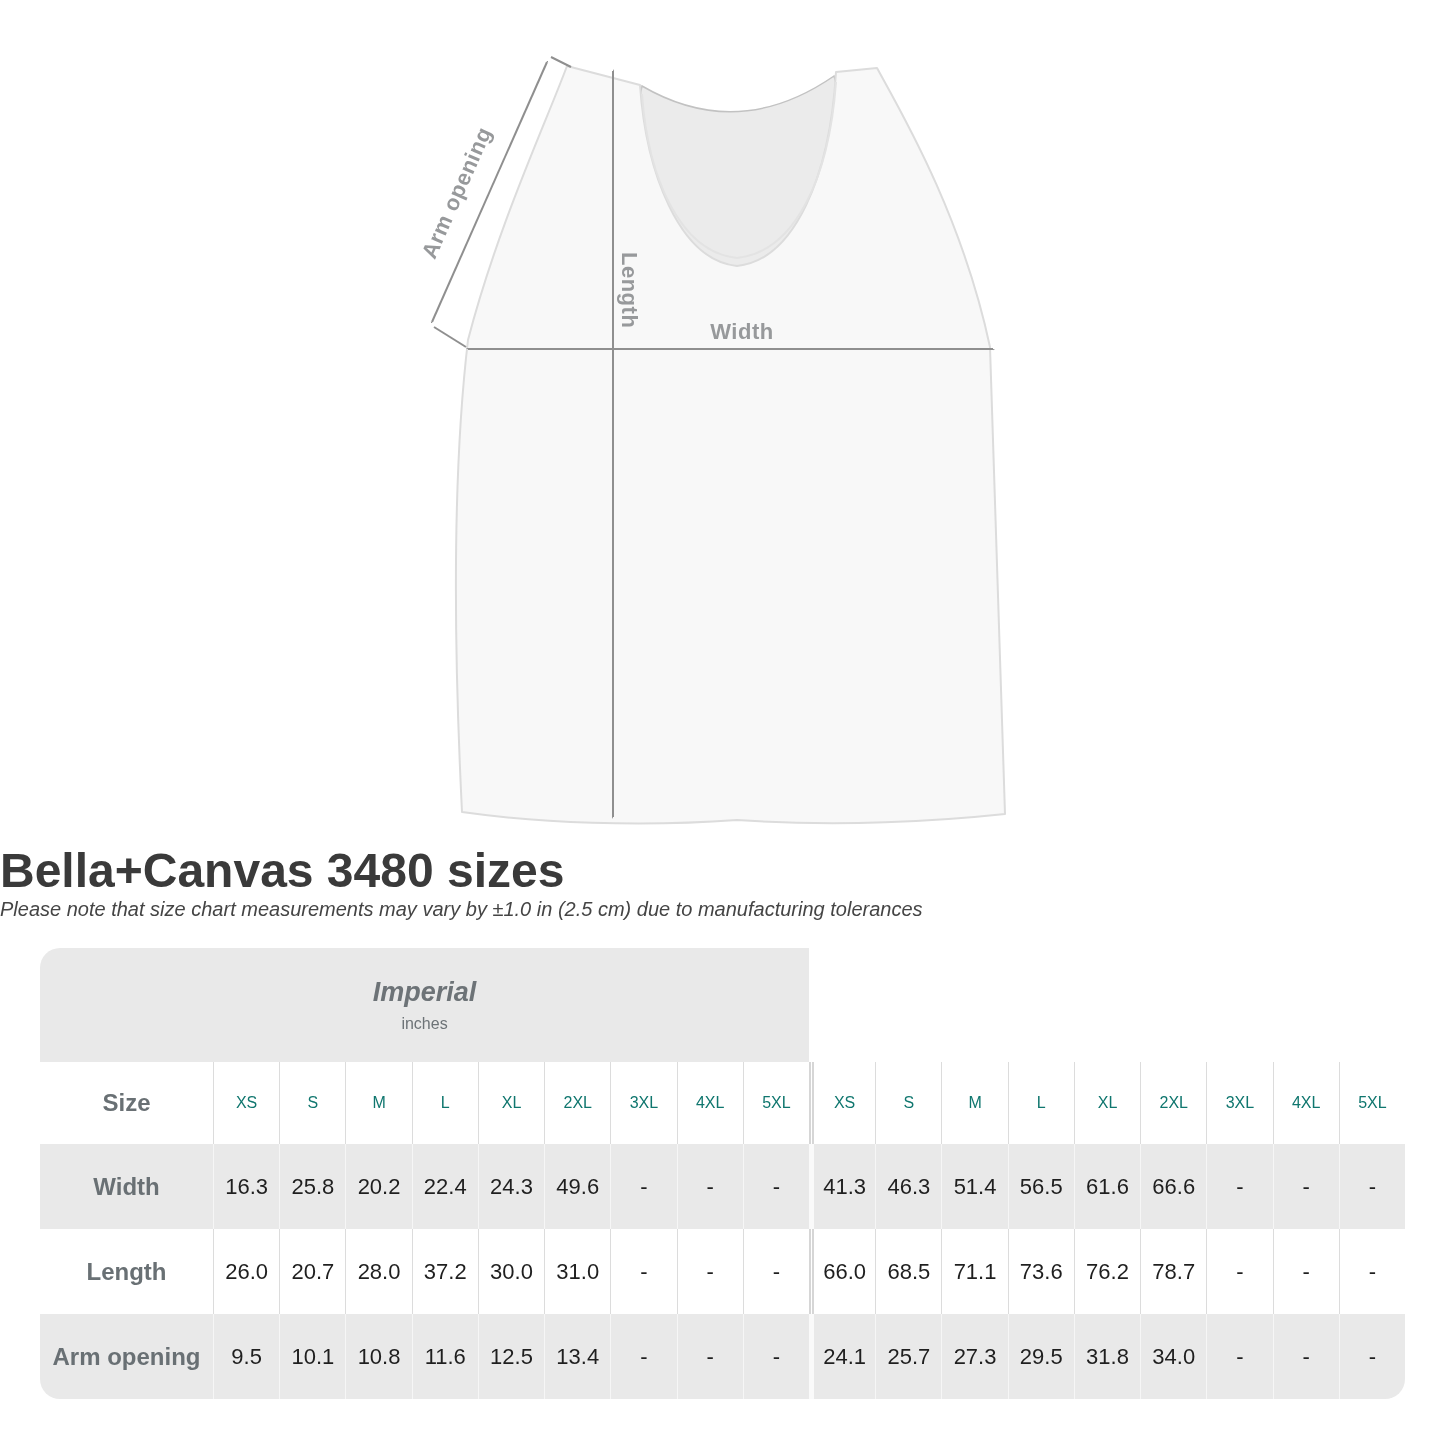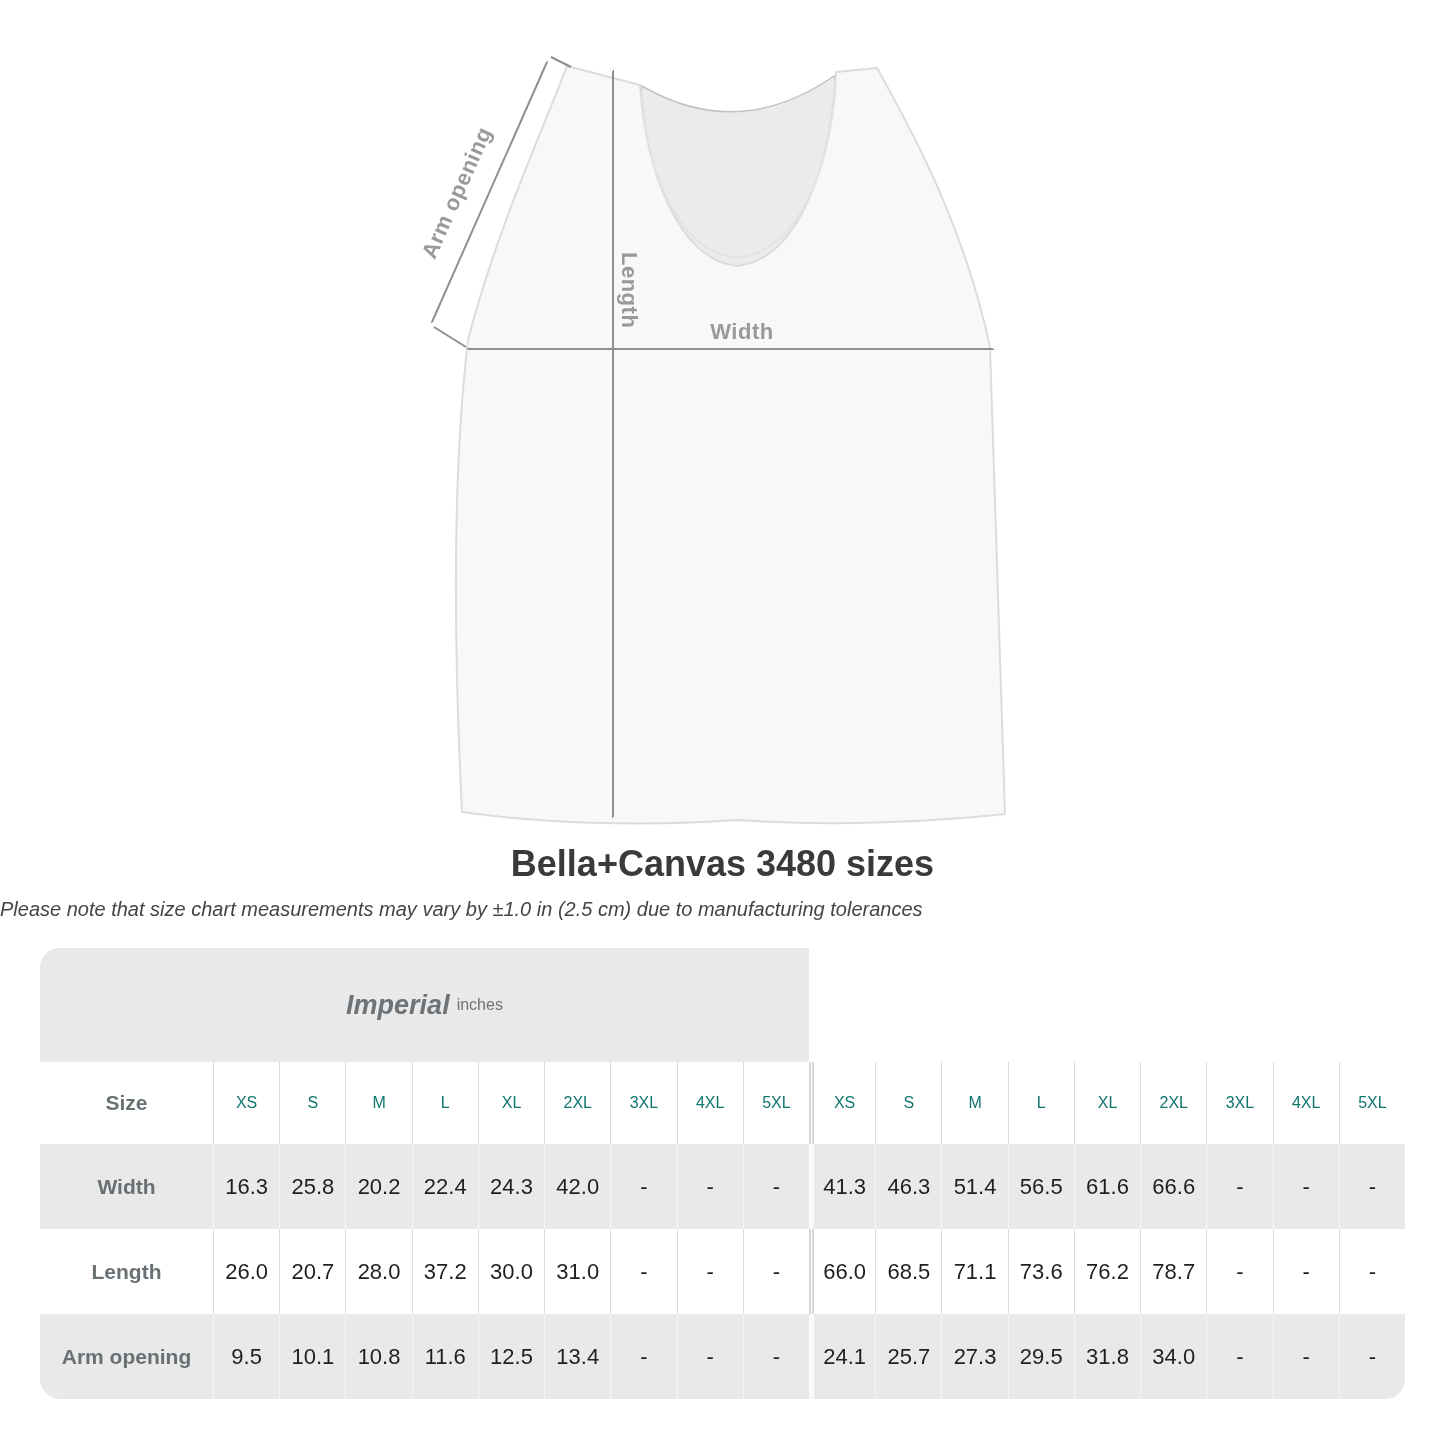--- a/index.html
+++ b/index.html
@@ -11,38 +11,38 @@
 
   
   #diagram{left:0;top:0;width:1445px;height:845px}
   #diagram svg{display:block}
   .dimlabel{position:absolute;color:#97999b;font-weight:bold;font-size:22px;letter-spacing:.5px;white-space:nowrap}
   #width-label{left:672px;top:319px;width:140px;text-align:center}
   #length-label{left:616px;top:252px;writing-mode:vertical-rl}
   #arm-label{left:372px;top:180px;width:170px;text-align:center;transform:rotate(-66deg)}
 
   
-  #title{left:0;top:843px;width:1445px;text-align:center;font-size:36px;font-weight:bold;color:#3a3a3a}
+  #title{left:0;top:843px;width:1445px;text-align:left;font-size:48px;font-weight:bold;color:#3a3a3a}
   #subtitle{left:0;top:898px;width:1445px;font-size:20px;font-style:italic;color:#454545}
 
   
   #sizetable{left:40px;top:948px;width:1365px}
   .trow{display:grid;grid-template-columns:173px repeat(18,1fr)}
   .thead{height:114px}
-  .hcell{background:#e9e9e9;display:flex;flex-direction:row;align-items:center;justify-content:center;gap:7px;color:#6d7377}
+  .hcell{background:#e9e9e9;display:flex;flex-direction:column;align-items:center;justify-content:center;gap:7px;color:#6d7377}
   .hImp{grid-column:1 / span 10;border-top-left-radius:20px}
   .hMet{grid-column:11 / span 9;border-top-right-radius:20px}
   .hl{font-size:27px;font-weight:bold;font-style:italic}
   .hu{font-size:16px;}
 
   .r-size{height:82px}
   .r-data{height:85px}
   .c{display:flex;align-items:center;justify-content:center;font-size:22px;color:#1f1f1f}
   .c.hdr{font-weight:normal;color:#0f766e;font-size:16px}
-  .c.lbl{font-weight:bold;color:#697074;font-size:21px}
+  .c.lbl{font-weight:bold;color:#697074;font-size:24px}
 
   .r-white .c{border-left:1px solid #dcdcdc;background:#ffffff}
   .r-gray  .c{border-left:1px solid #f6f6f6;background:#e9e9e9}
   .c.nb{border-left:none !important}
   .r-white .c.sd{border-left:5px double #d6d6d6}
   .r-gray  .c.sd{border-left:5px solid #fafafa}
   .r-last .c:first-child{border-bottom-left-radius:20px}
   .r-last .c:last-child{border-bottom-right-radius:20px}
 </style>
 </head>
@@ -118,21 +118,21 @@
     <div class="c hdr">5XL</div>
   </div>
 
   <div class="trow r-data r-gray">
     <div class="c lbl nb">Width</div>
     <div class="c">16.3</div>
     <div class="c">25.8</div>
     <div class="c">20.2</div>
     <div class="c">22.4</div>
     <div class="c">24.3</div>
-    <div class="c">42.0</div>
+    <div class="c">49.6</div>
     <div class="c">-</div>
     <div class="c">-</div>
     <div class="c">-</div>
     <div class="c sd">41.3</div>
     <div class="c">46.3</div>
     <div class="c">51.4</div>
     <div class="c">56.5</div>
     <div class="c">61.6</div>
     <div class="c">66.6</div>
     <div class="c">-</div>

